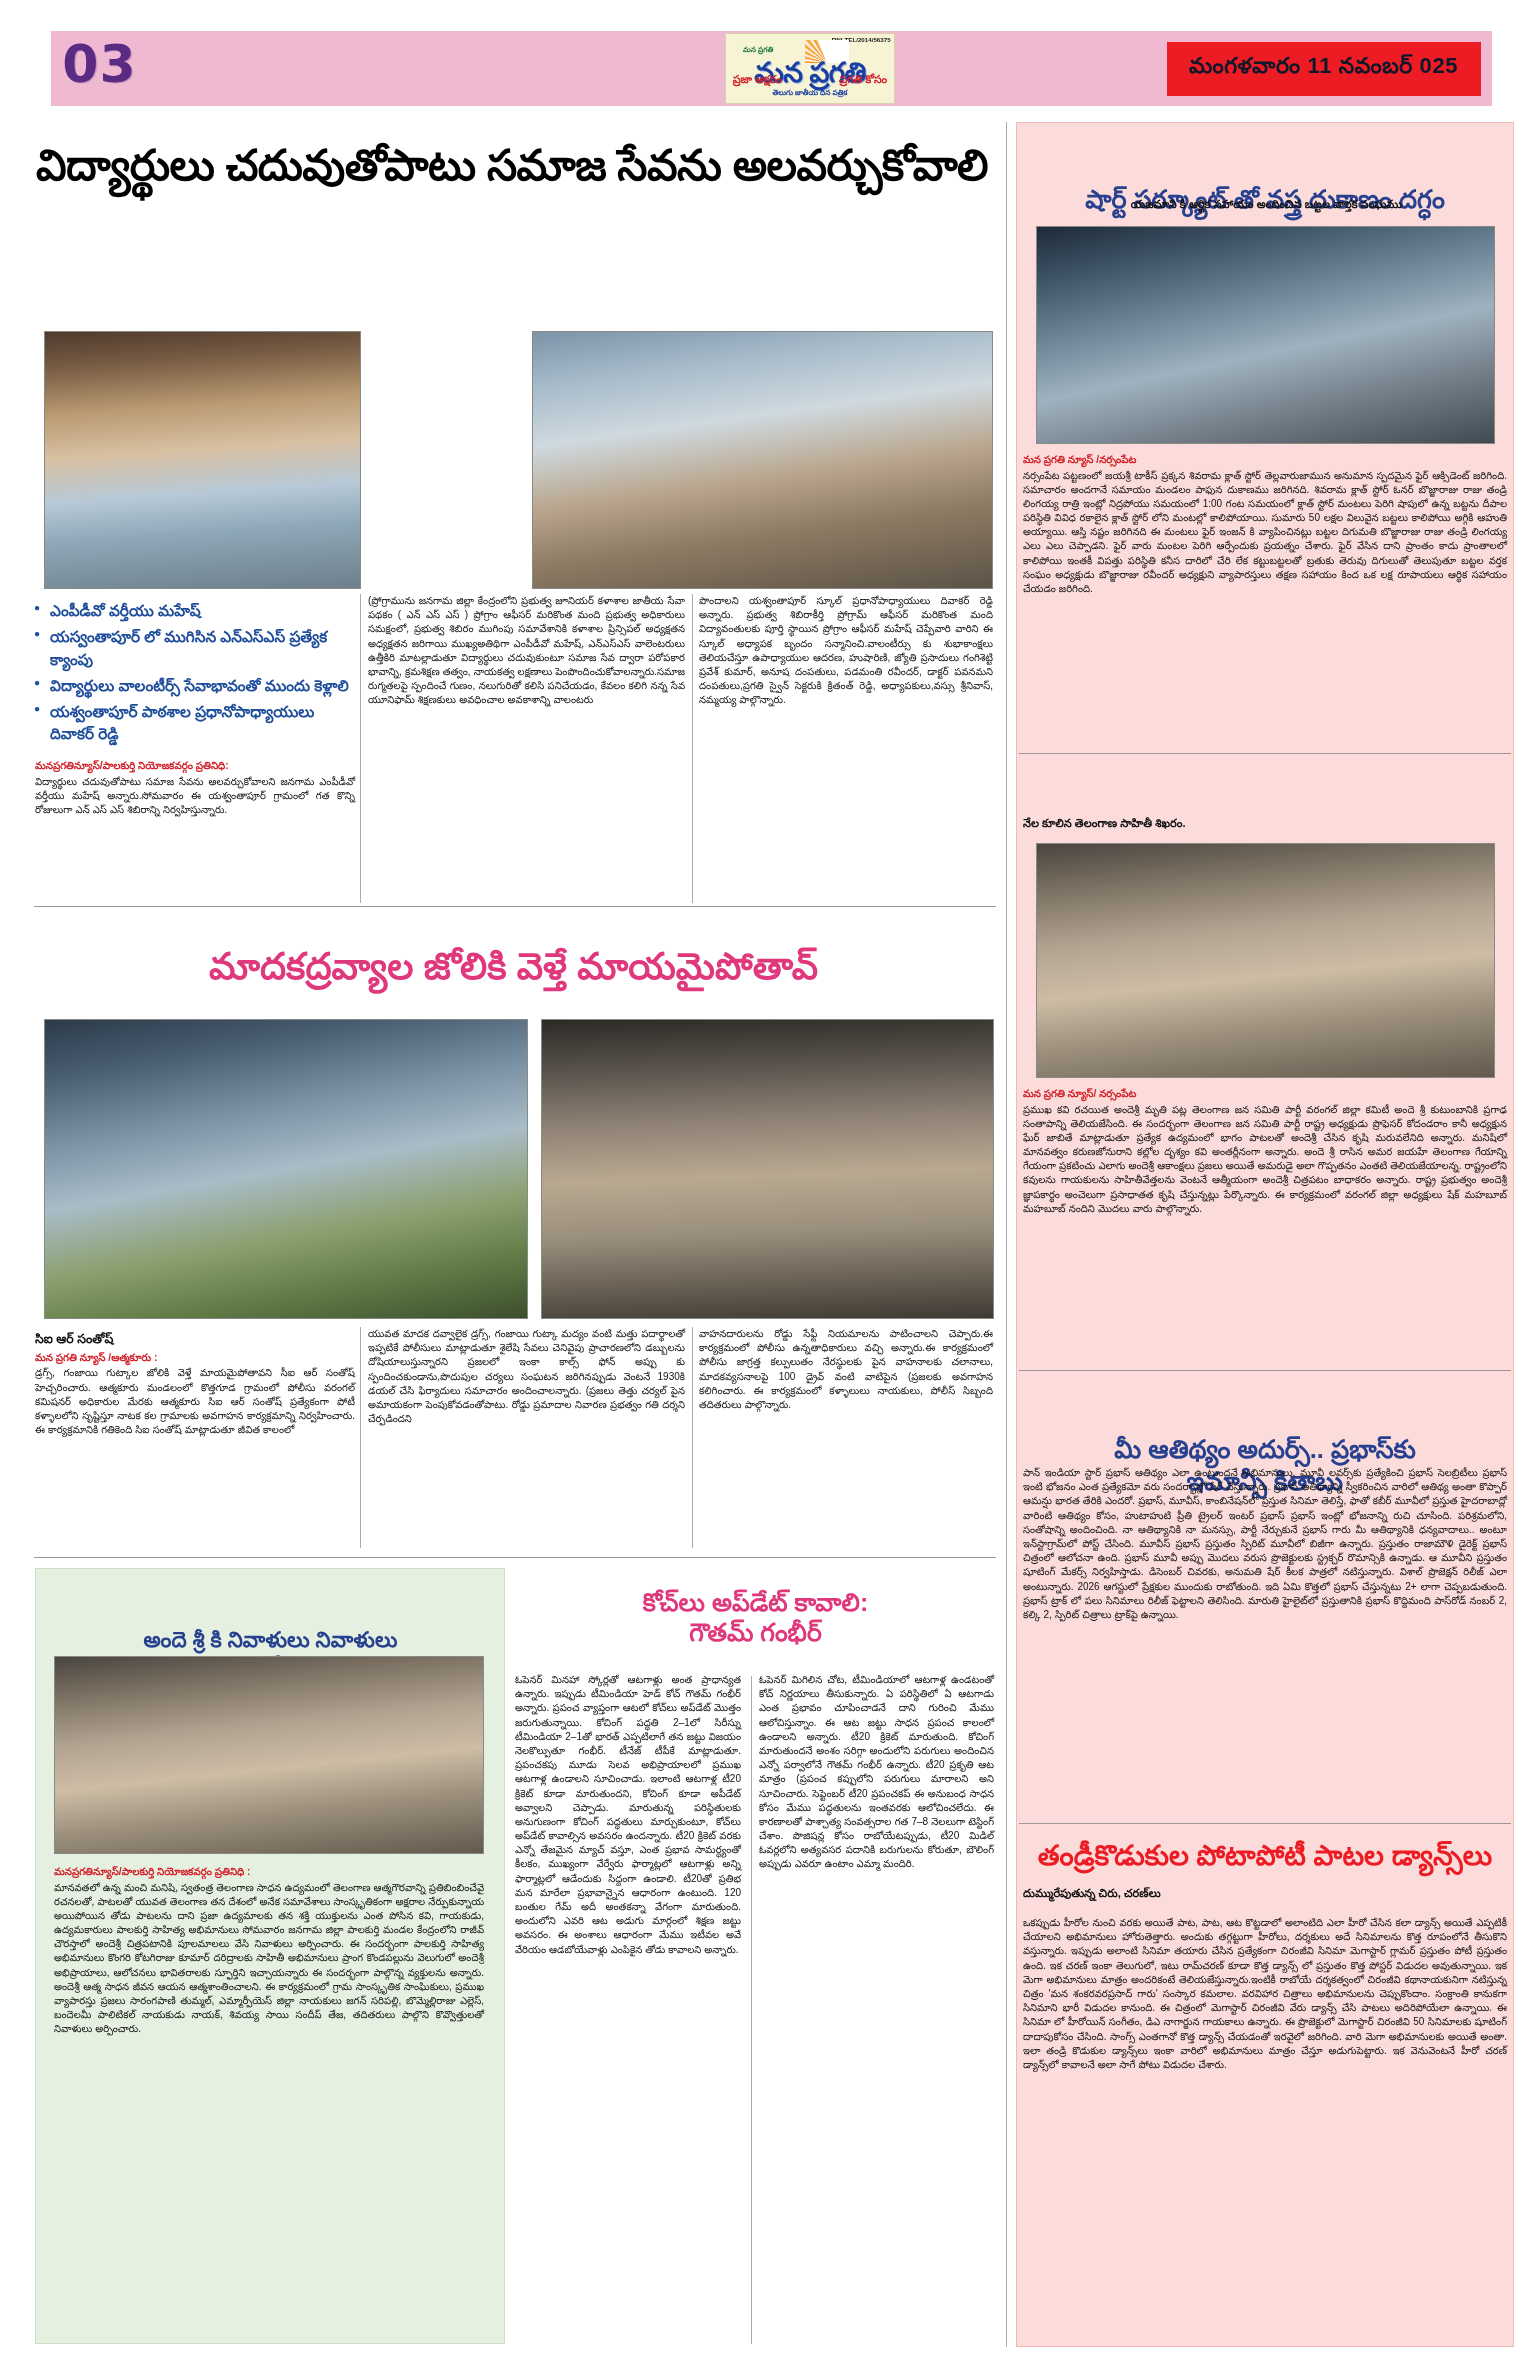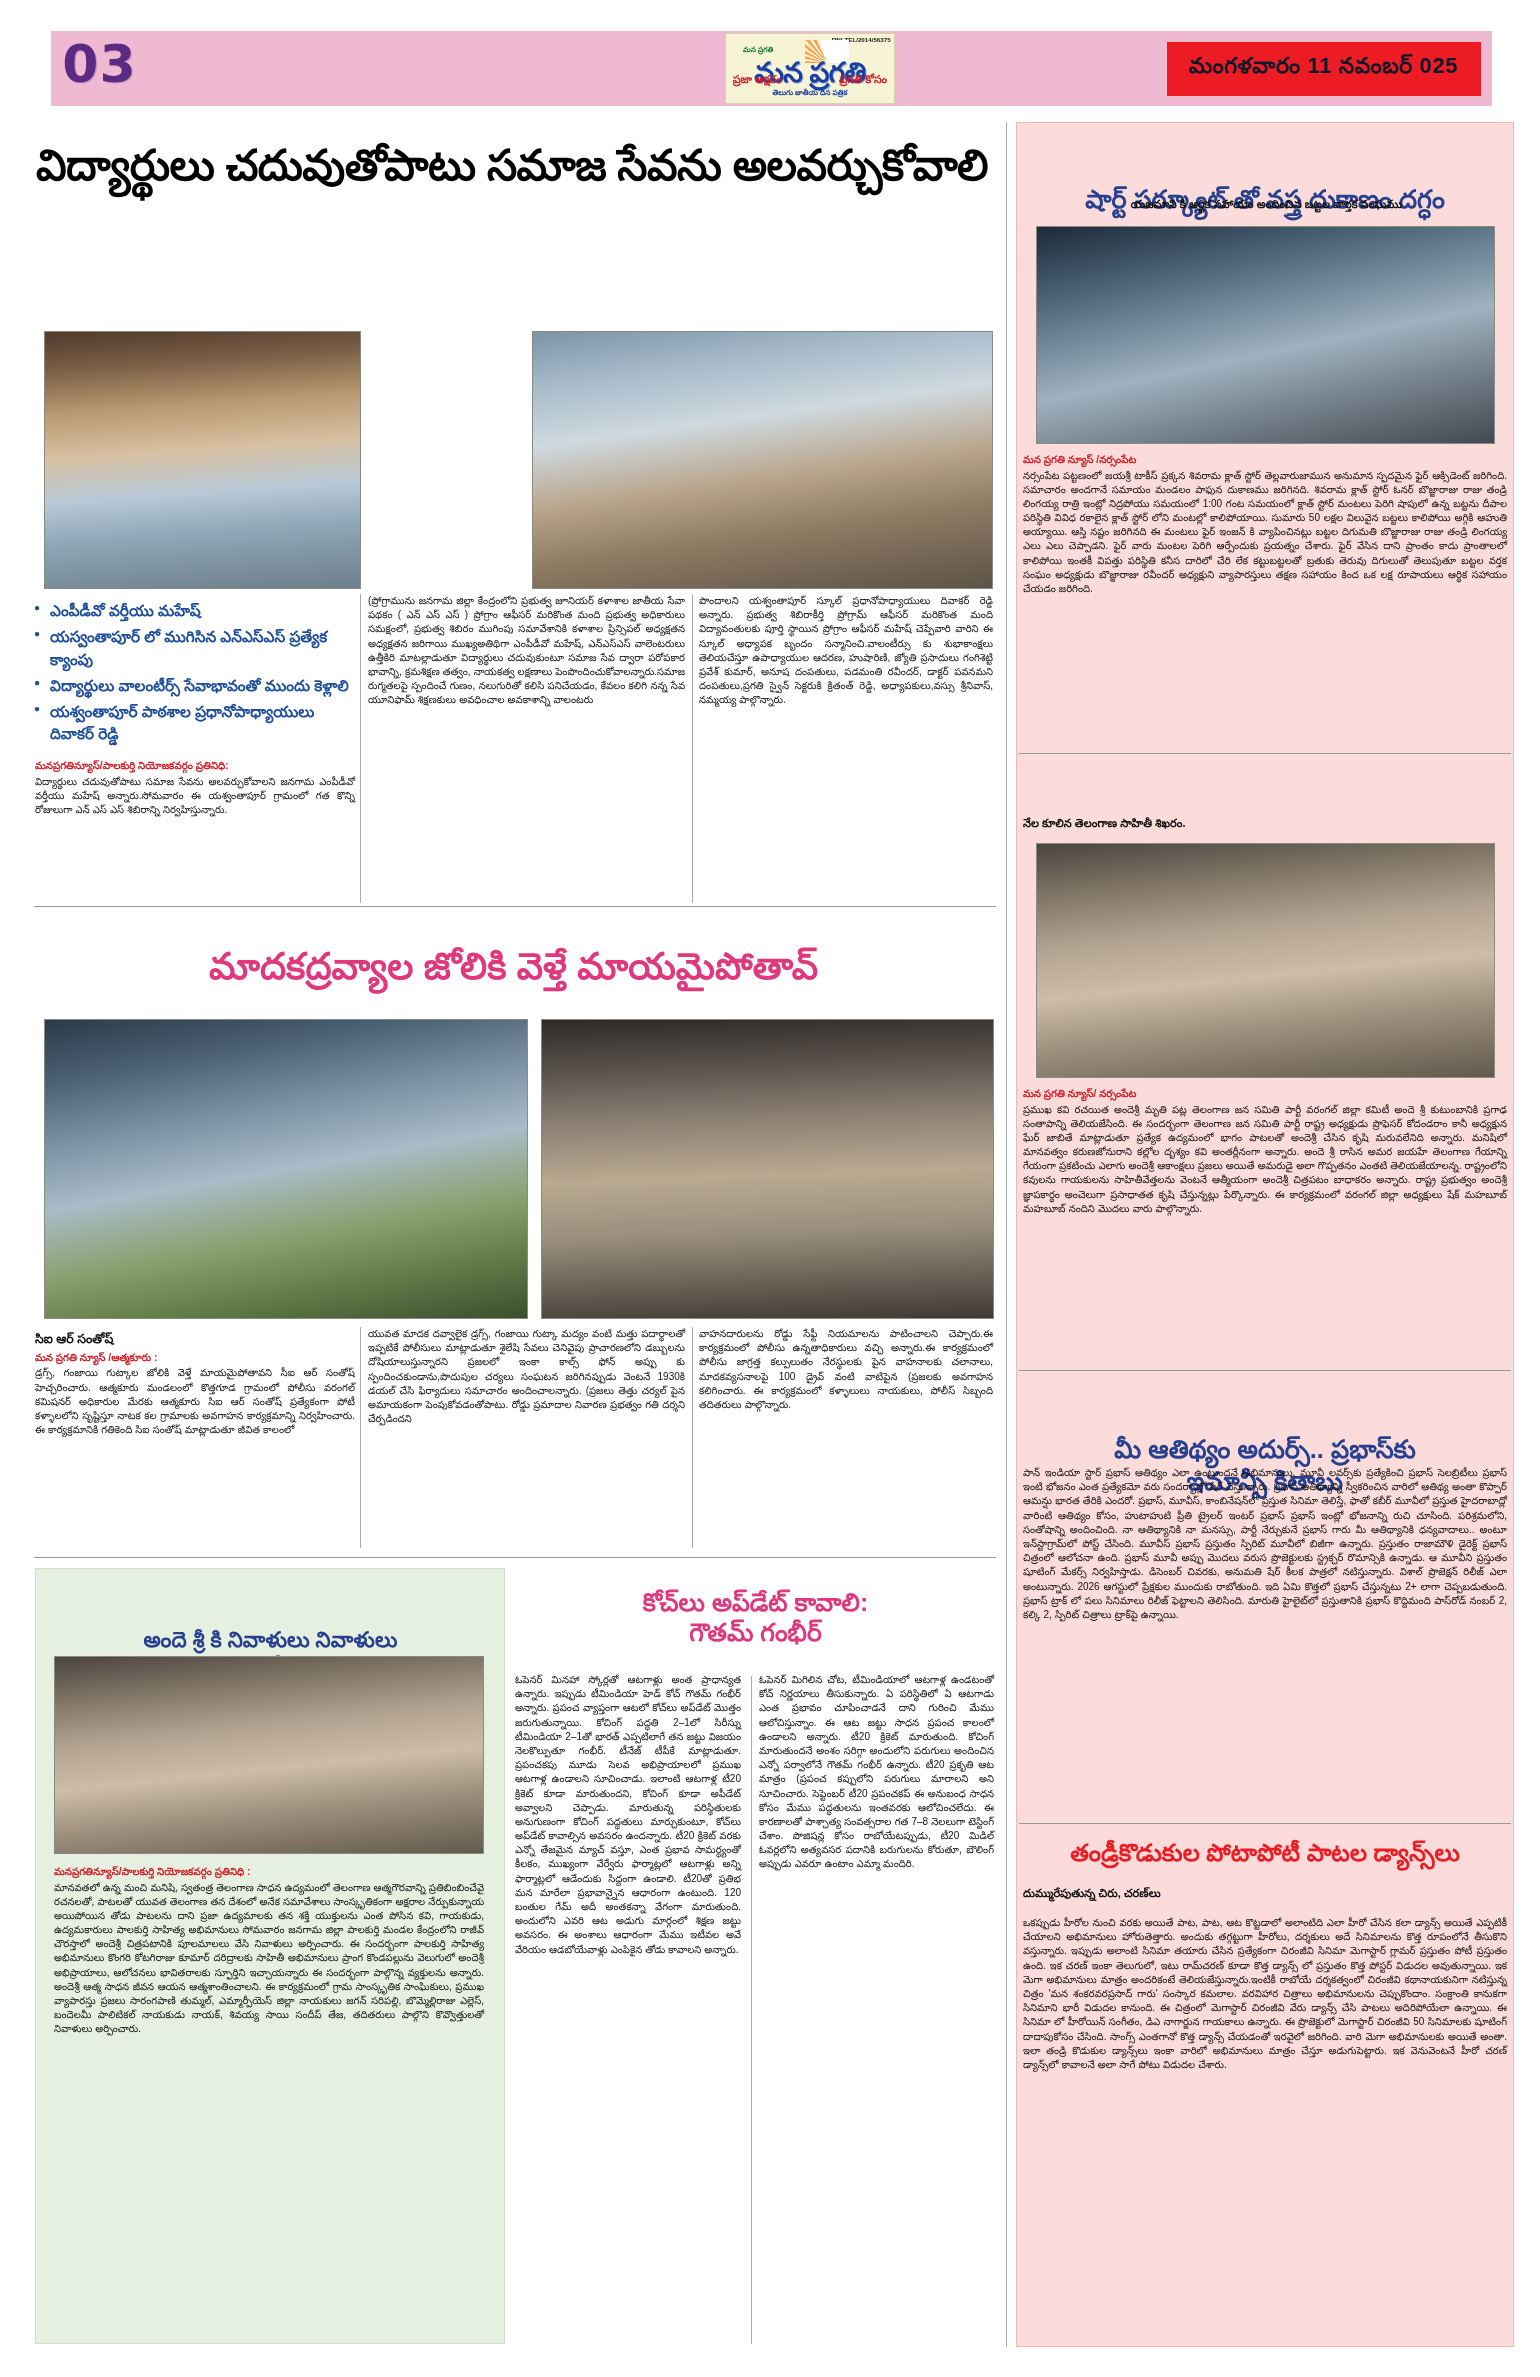--- a/index.html
+++ b/index.html
@@ -371,21 +371,21 @@
     <span>మీ ఆతిథ్యం అదుర్స్.. ప్రభాస్‌కు</span><br>
     <span>ఇమాన్సీ కితాబు</span>
   </div>
 
   <div class="col" style="left:1023px; top:1466px; width:484px;">
     <div class="body-text">పాన్ ఇండియా స్టార్ ప్రభాస్ ఆతిథ్యం ఎలా ఉంటుందనే అభిమానులు, మూవీ లవర్స్‌కు ప్రత్యేకించి ప్రభాస్ సెలబ్రిటీలు ప్రభాస్ ఇంటి భోజనం ఎంత ప్రత్యేకమో వరు సందర్భాల్లో షేర్ చేస్తున్నారు. ప్రభాస్ ఆతిథ్యాన్ని స్వీకరించిన వారిలో ఆతిథ్య అంతా కొప్పార్ ఆమన్షు భారత తేరికి ఎందరో. ప్రభాస్, మూవీస్, కాంబినేషన్‌లో ప్రస్తుత సినిమా తెలిస్తే, ఫాతో కబీర్ మూవీలో ప్రస్తుత హైదరాబాద్లో వారింటి ఆతిథ్యం కోసం, హుటాహుటి ప్రీతి ట్రైలర్ ఇంటర్ ప్రభాస్ ప్రభాస్ ఇంట్లో భోజనాన్ని రుచి చూసింది. పరిశ్రమలోని, సంతోషాన్ని అందించింది. నా ఆతిథ్యానికి నా మనస్సు, పార్టీ నేర్చుకునే ప్రభాస్ గారు మీ ఆతిథ్యానికి ధన్యవాదాలు.. అంటూ ఇన్‌స్టాగ్రామ్‌లో పోస్ట్ చేసింది. మూవీస్ ప్రభాస్ ప్రస్తుతం స్పిరిట్ మూవీలో బిజీగా ఉన్నారు. ప్రస్తుతం రాజామౌళి డైరెక్ట్ ప్రభాస్ చిత్రంలో ఆలోచనా ఉంది. ప్రభాస్ మూవీ అప్పు మొదలు వరుస ప్రొజెక్టులకు స్ట్రక్చర్ రొమాన్సికి ఉన్నాడు. ఆ మూవీని ప్రస్తుతం షూటింగ్ మేకర్స్ నిర్వహిస్తాడు. డిసెంబర్ చివరకు, అనుమతి షేర్ కీలక పాత్రలో నటిస్తున్నారు. విశాల్ ప్రొజెక్షన్ రిలీజ్ ఎలా అంటున్నారు. 2026 ఆగస్టులో ప్రేక్షకుల ముందుకు రాబోతుంది. ఇది ఏమి కొత్తలో ప్రభాస్ చేస్తున్నటు 2+ లాగా చెప్పబడుతుంది. ప్రభాస్ ట్రాక్ లో పలు సినిమాలు రిలీజ్ ఫెట్టాలని తెలిసింది. మారుతి హైలైట్‌లో ప్రస్తుతానికి ప్రభాస్ కొద్దిమంది పాస్‌రోడ్ నంబర్ 2, కల్కి 2, స్పిరిట్ చిత్రాలు ట్రాక్‌పై ఉన్నాయి.</div>
   </div>
 
   <div class="divider-h" style="left:1019px; top:1823px; width:492px;"></div>
 
-  <div class="sec-head-red rail-abs" style="left:1019px; top:1839px; width:492px; font-size:24px;">తండ్రీకొడుకుల పోటాపోటీ పాటల డ్యాన్స్‌లు</div>
+  <div class="sec-head-red rail-abs" style="left:1019px; top:1839px; width:492px; font-size:28px;">తండ్రీకొడుకుల పోటాపోటీ పాటల డ్యాన్స్‌లు</div>
   <div class="sub-line" style="left:1023px; top:1886px; width:487px;">దుమ్మురేపుతున్న చిరు, చరణ్‌లు</div>
 
   <div class="col" style="left:1023px; top:1916px; width:484px;">
     <div class="body-text">ఒకప్పుడు హీరోల నుంచి వరకు అయితే పాట, పాట, ఆట కొట్టడాలో అలాంటిది ఎలా హీరో చేసిన కలా డ్యాన్స్ అయితే ఎప్పటికీ చేయాలని అభిమానులు హోరుతెత్తారు. అందుకు తగ్గట్టుగా హీరోలు, దర్శకులు అదే సినిమాలను కొత్త రూపంలోనే తీసుకొని వస్తున్నారు. ఇప్పుడు అలాంటి సినిమా తయారు చేసిన ప్రత్యేకంగా చిరంజీవి సినిమా మెగాస్టార్ గ్లామర్ ప్రస్తుతం పోటీ ప్రస్తుతం ఉంది. ఇక చరణ్ ఇంకా తెలుగులో, ఇటు రామ్‌చరణ్ కూడా కొత్త డ్యాన్స్ లో ప్రస్తుతం కొత్త పోస్టర్ విడుదల అవుతున్నాయి. ఇక మెగా అభిమానులు మాత్రం అందరికంటే తెలియజేస్తున్నారు.ఇంటికీ రాబోయే దర్శకత్వంలో చిరంజీవి కథానాయకునిగా నటిస్తున్న చిత్రం 'మన శంకరవరప్రసాద్ గారు' సంస్కార కమలాల. వరవిహార చిత్రాలు అభిమానులను చెప్పుకొందాం. సంక్రాంతి కానుకగా సినిమాని భారీ విడుదల కానుంది. ఈ చిత్రంలో మెగాస్టార్ చిరంజీవి వేరు డ్యాన్స్ చేసి పాటలు అదిరిపోయేలా ఉన్నాయి. ఈ సినిమా లో హీరోయిన్ సంగీతం, డిఎ నాగార్జున గాయకాలు ఉన్నారు. ఈ ప్రొజెక్టులో మెగాస్టార్ చిరంజీవి 50 సినిమాలకు షూటింగ్ దాదాపుకోసం చేసింది. సాంగ్స్ ఎంతగానో కొత్త డ్యాన్స్ చేయడంతో ఇరవైలో జరిగింది. వారి మెగా అభిమానులకు అయితే అంతా. ఇలా తండ్రి కొడుకుల డ్యాన్స్‌లు ఇంకా వారిలో అభిమానులు మాత్రం చేస్తూ అడుగుపెట్టారు. ఇక వెనువెంటనే హీరో చరణ్ డ్యాన్స్‌లో కావాలనే అలా సాగే పోటు విడుదల చేశారు.</div>
   </div>
 
 </div>
 
 
 </body></html>

